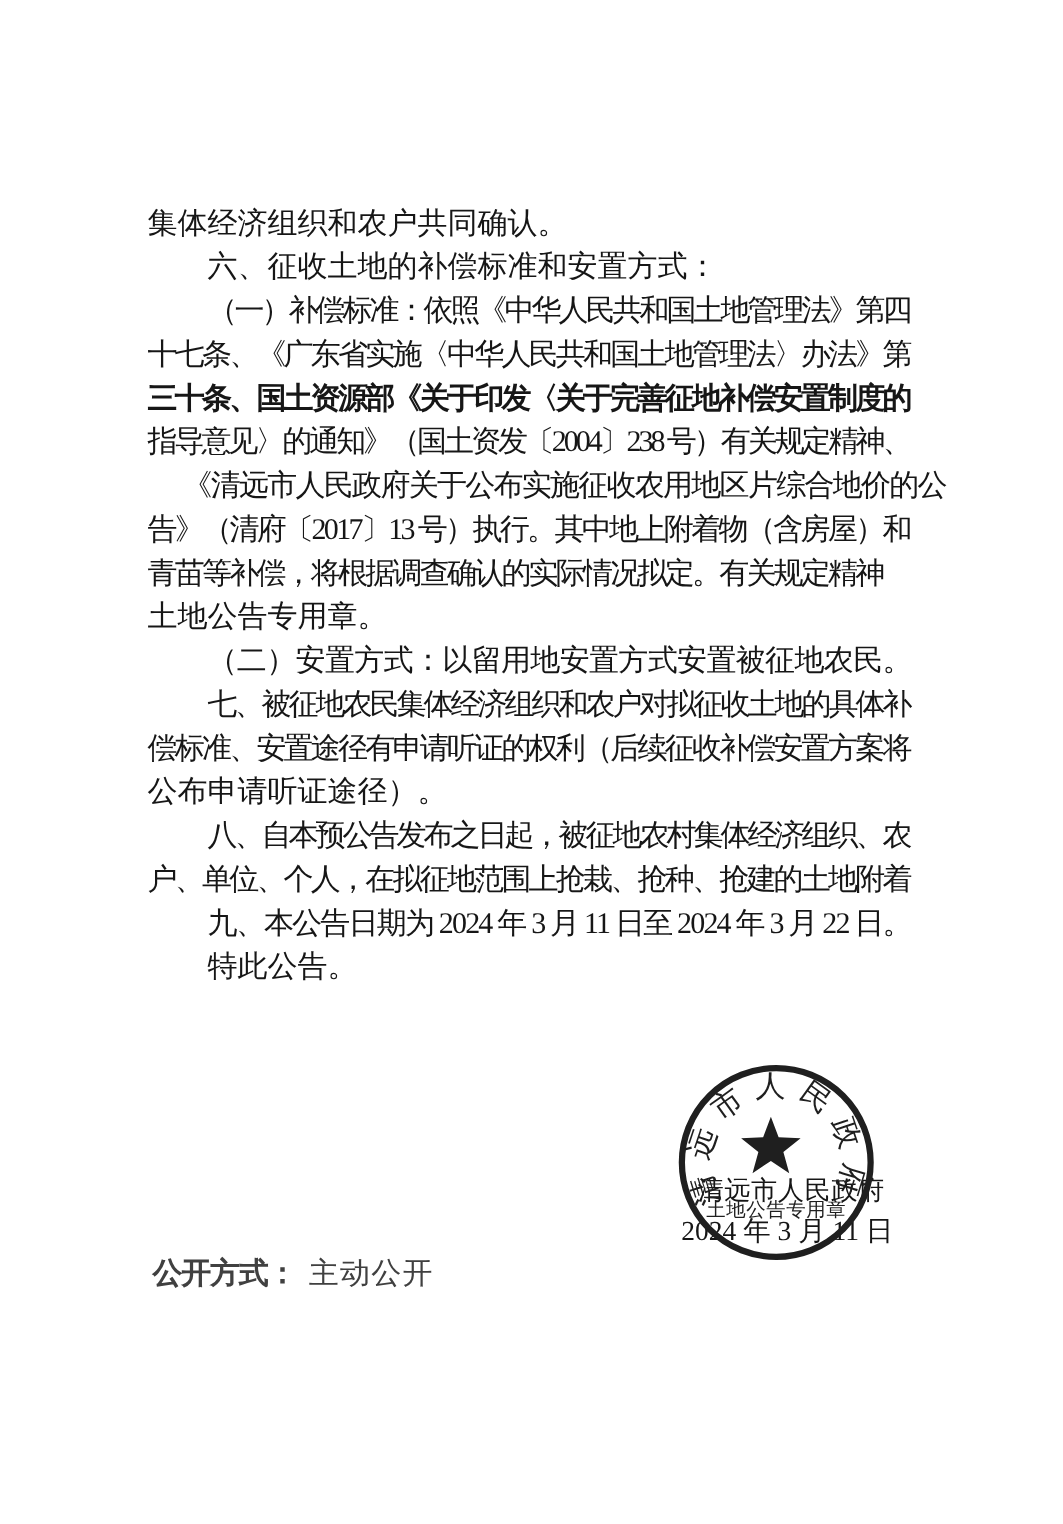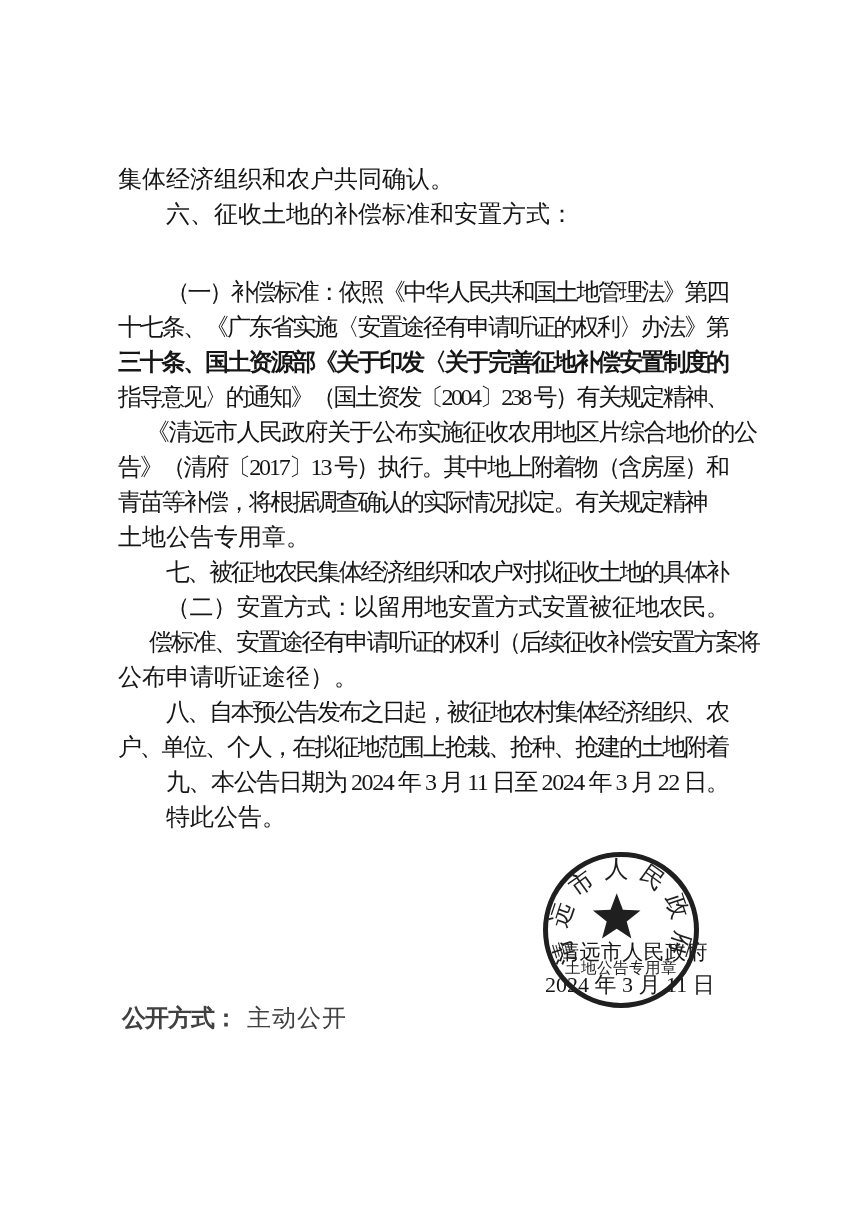--- a/index.html
+++ b/index.html
@@ -80,31 +80,31 @@
   }
 </style>
 </head>
 <body>
 
 <div class="page">
 
   <main class="body-text">
     <div class="line end">集体经济组织和农户共同确认。</div>
     <div class="line indent end">六、征收土地的补偿标准和安置方式：</div>
-    <div class="line indent just" style="letter-spacing: -2.4px; margin-top: 43px;">（一）补偿标准：依照《中华人民共和国土地管理法》第四</div>
-    <div class="line just" style="letter-spacing: -2.222px;">十七条、《广东省实施〈安置途径有申请听证的权利〉办法》第</div>
+    <div class="line indent just" style="letter-spacing: -2.4px;">（一）补偿标准：依照《中华人民共和国土地管理法》第四</div>
+    <div class="line just" style="letter-spacing: -2.222px;">十七条、《广东省实施〈中华人民共和国土地管理法〉办法》第</div>
     <div class="line just" style="letter-spacing: -2.222px; font-weight: bold;">三十条、国土资源部《关于印发〈关于完善征地补偿安置制度的</div>
     <div class="line just" style="letter-spacing: -2.438px;">指导意见〉的通知》（国土资发〔2004〕238 号）有关规定精神、</div>
     <div class="line just" style="letter-spacing: -1.385px; margin-left: 28px;">《清远市人民政府关于公布实施征收农用地区片综合地价的公</div>
     <div class="line just" style="letter-spacing: -2.129px;">告》（清府〔2017〕13 号）执行。其中地上附着物（含房屋）和</div>
     <div class="line just" style="letter-spacing: -2.222px;">青苗等补偿，将根据调查确认的实际情况拟定。有关规定精神</div>
     <div class="line end">土地公告专用章。</div>
+    <div class="line indent end" style="letter-spacing: -0.522px;">（二）安置方式：以留用地安置方式安置被征地农民。</div>
     <div class="line indent just" style="letter-spacing: -2.4px;">七、被征地农民集体经济组织和农户对拟征收土地的具体补</div>
-    <div class="line indent end" style="letter-spacing: -0.522px;">（二）安置方式：以留用地安置方式安置被征地农民。</div>
-    <div class="line just" style="letter-spacing: -2.222px; margin-left: 31px;">偿标准、安置途径有申请听证的权利（后续征收补偿安置方案将</div>
+    <div class="line just" style="letter-spacing: -2.222px;">偿标准、安置途径有申请听证的权利（后续征收补偿安置方案将</div>
     <div class="line end">公布申请听证途径）。</div>
     <div class="line indent just" style="letter-spacing: -2.4px;">八、自本预公告发布之日起，被征地农村集体经济组织、农</div>
     <div class="line just" style="letter-spacing: -2.222px;">户、单位、个人，在拟征地范围上抢栽、抢种、抢建的土地附着</div>
     <div class="line indent end" style="letter-spacing: -1.442px;">九、本公告日期为 2024 年 3 月 11 日至 2024 年 3 月 22 日。</div>
     <div class="line indent end">特此公告。</div>
   </main>
 
   <div class="signature">清远市人民政府</div>
   <div class="sign-date">2024 年 3 月 11 日</div>
 

